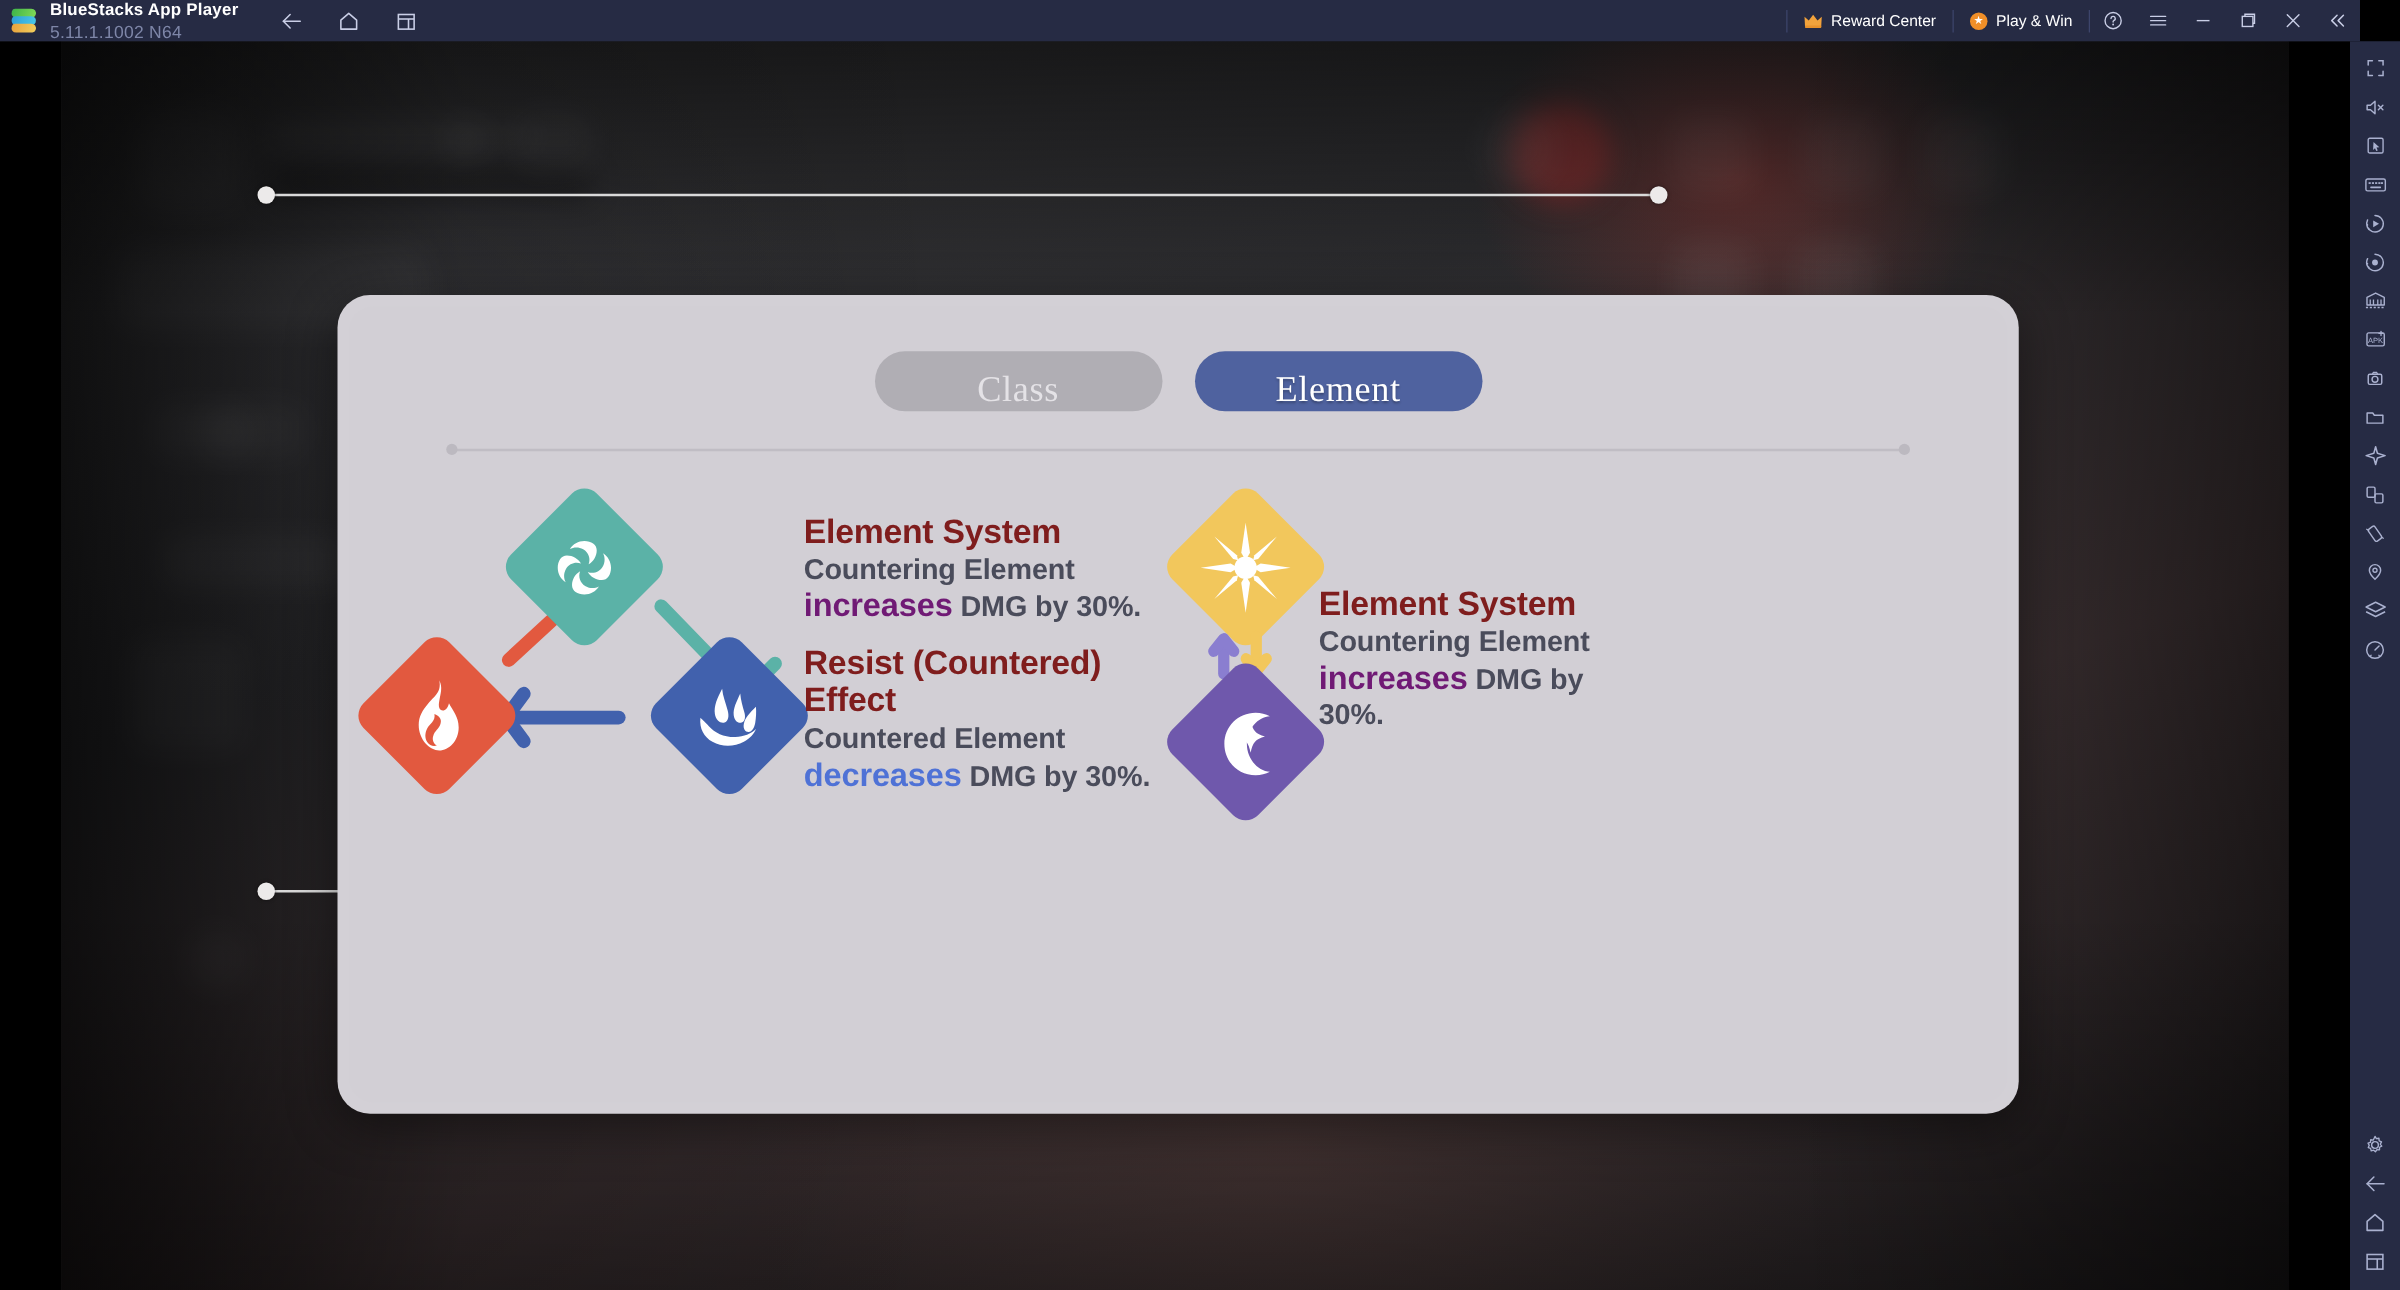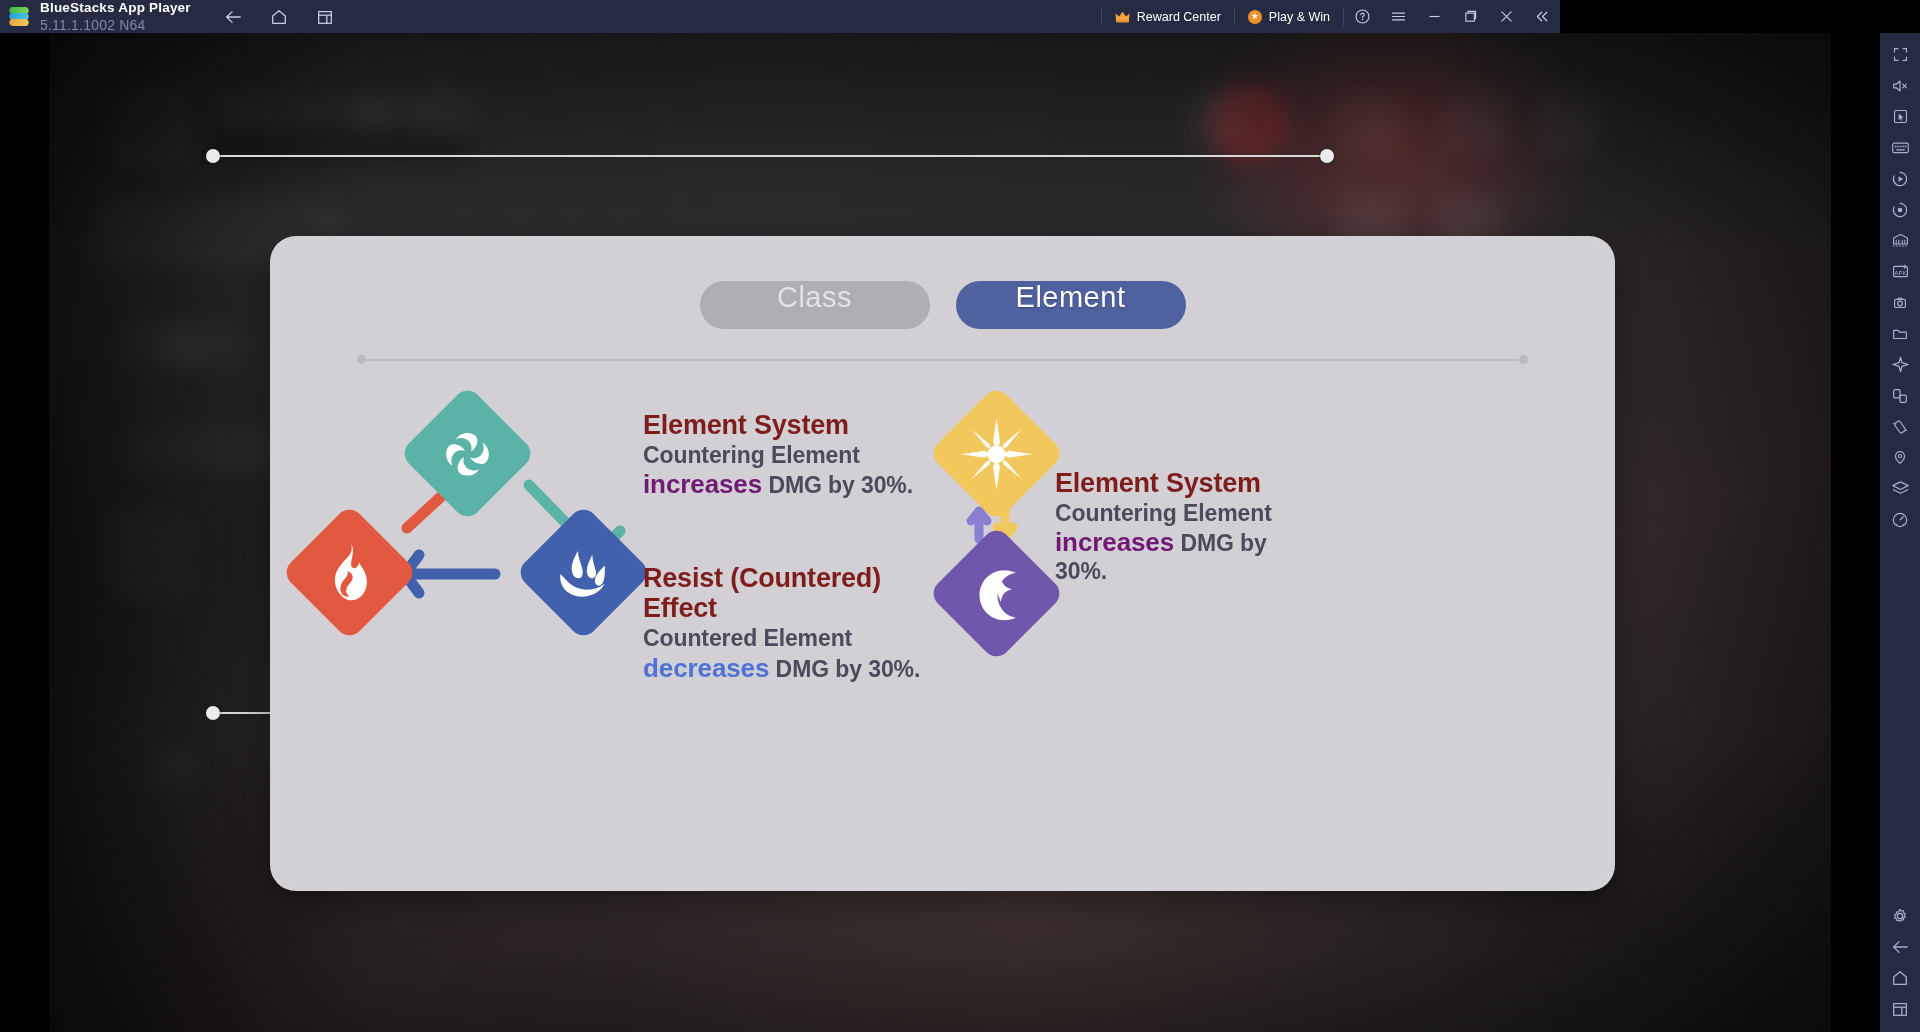--- a/index.html
+++ b/index.html
@@ -1,21 +1,21 @@
 <!DOCTYPE html>
 <html><head>
 <meta charset="utf-8">
 <style>
   * { margin:0; padding:0; box-sizing:border-box; }
   html,body { width:1920px; height:1032px; overflow:hidden; background:#000; }
   body { font-family:"Liberation Sans", sans-serif; }
 
   
   #titlebar{
-    position:absolute; left:0; top:0; width:1560px; height:33px;
+    position:absolute; left:0; top:0; width:1888px; height:33px;
     background:#262b44; display:flex; align-items:center;
   }
   #bs-logo{ width:22px;height:22px;margin-left:8px;margin-right:10px;position:relative;flex:none; }
   #bs-logo .l1,#bs-logo .l2,#bs-logo .l3{ position:absolute; left:1px; width:20px; height:7px; border-radius:3px 8px 3px 8px; transform:skewX(-18deg);}
   #bs-logo .l1{ top:1px; background:linear-gradient(90deg,#3fb549,#7ed957); }
   #bs-logo .l2{ top:7px; background:linear-gradient(90deg,#2f9fd6,#48c7e8); }
   #bs-logo .l3{ top:13px; background:linear-gradient(90deg,#e8a33d,#f2cd5c); }
   #app-title{ color:#fff; font-size:13.5px; font-weight:700; letter-spacing:.2px; line-height:1;}
   #app-ver{ color:#7e86a8; font-size:14px; margin-top:3px; line-height:1; letter-spacing:.2px;}
   .tb-nav{ display:flex; align-items:center; gap:26px; margin-left:32px; }
@@ -75,22 +75,22 @@
     background:#d3d0d6; border-radius:26px;
     box-shadow:0 10px 40px rgba(0,0,0,.45);
   }
   #dialog-inner{
     position:absolute; left:9px; top:9px; right:9px; bottom:9px;
     border-radius:20px; background:#d2cfd5;
   }
   
   #tabs{ position:absolute; left:0; right:0; top:36px; display:flex; justify-content:center; gap:26px;}
   .tab{
-    height:48px; min-width:230px; border-radius:26px; display:flex;align-items:flex-start;justify-content:center;
-    font-size:29px; letter-spacing:.5px; cursor:pointer; font-weight:400;
+    height:48px; min-width:230px; border-radius:26px; display:flex;align-items:flex-end;justify-content:center;
+    font-size:29px; letter-spacing:.5px; cursor:pointer; font-weight:400;font-family:Liberation Serif, serif;
   }
   .tab.inactive{ background:#b0aeb4; color:#e4e2e6; }
   .tab.active{ background:#4f629f; color:#ffffff; text-shadow:0 1px 2px rgba(0,0,0,.3); }
   
   #divider{ position:absolute; left:82px; right:82px; top:114px; height:2px; background:#c0bdc4;}
   .div-dot{ position:absolute; width:9px;height:9px;border-radius:50%;background:#bcb9c0;top:110px;}
 
   
   #content{ position:absolute; left:0; top:140px; right:0; bottom:0; }
 
@@ -221,21 +221,21 @@
 
         <div class="txtblock" style="left:364px;top:25px;width:330px;">
           <div class="t-head">Element System</div>
           <div class="t-sub">Countering Element</div>
           <div class="t-val">
             <span class="hl-up">increases</span><span> DMG by 30%.</span>
           </div>
         </div>
 
         <div class="txtblock" style="left:364px;top:130px;width:340px;">
-          <div class="t-head" style="width:250px;margin-top:48px;">Resist (Countered) Effect</div>
+          <div class="t-head" style="width:250px;">Resist (Countered) Effect</div>
           <div class="t-sub">Countered Element</div>
           <div class="t-val">
             <span class="hl-down">decreases</span><span> DMG by 30%.</span>
           </div>
         </div>
 
         <div class="diamond" style="left:669px;top:20px;width:97px;height:97px;background:#f2c75c;">
           <svg width="72" height="72" viewBox="0 0 72 72">
             <g fill="#ffffff">
               <circle cx="36" cy="36" r="9"></circle>

